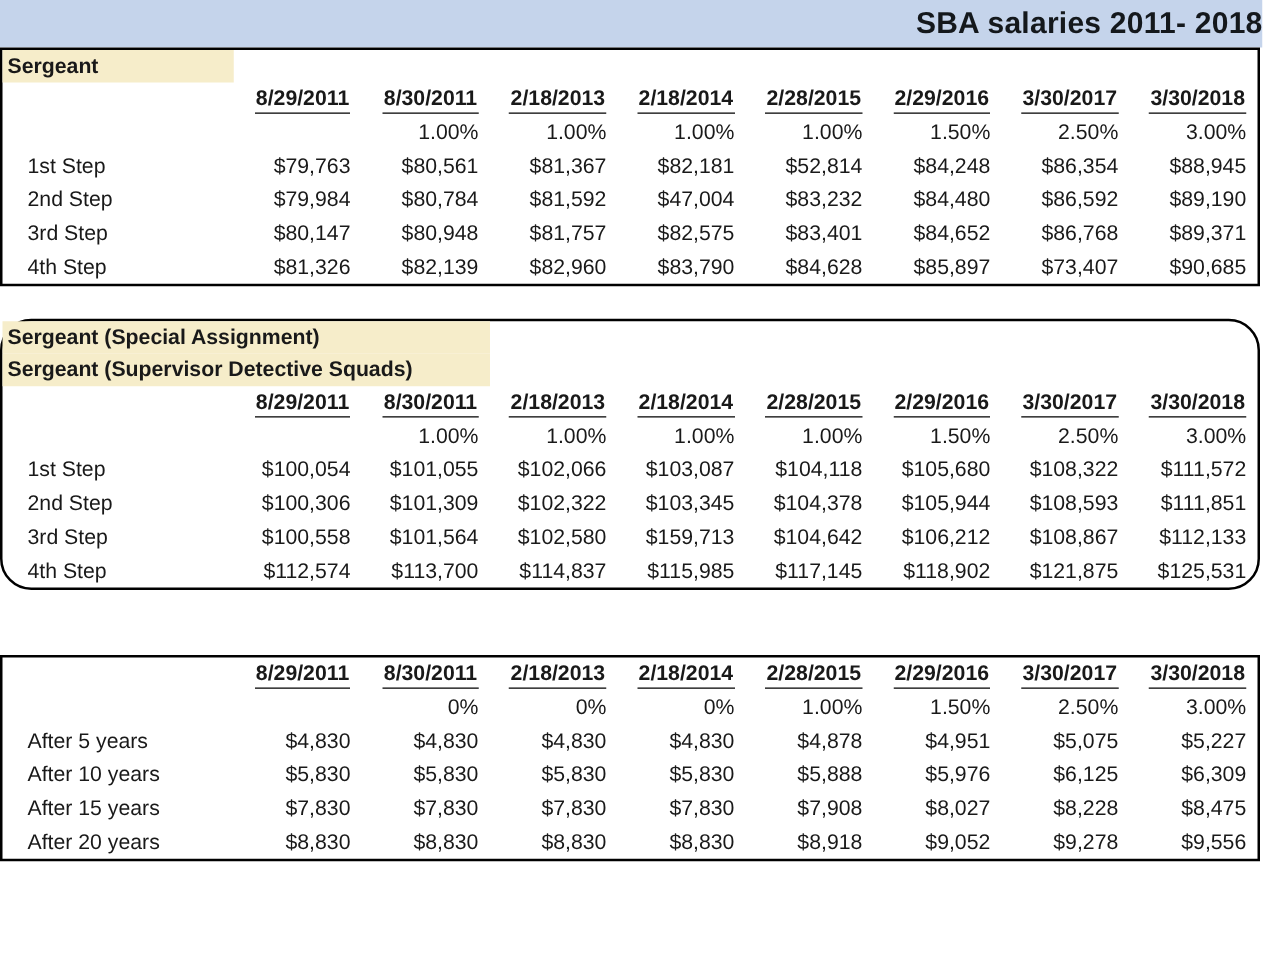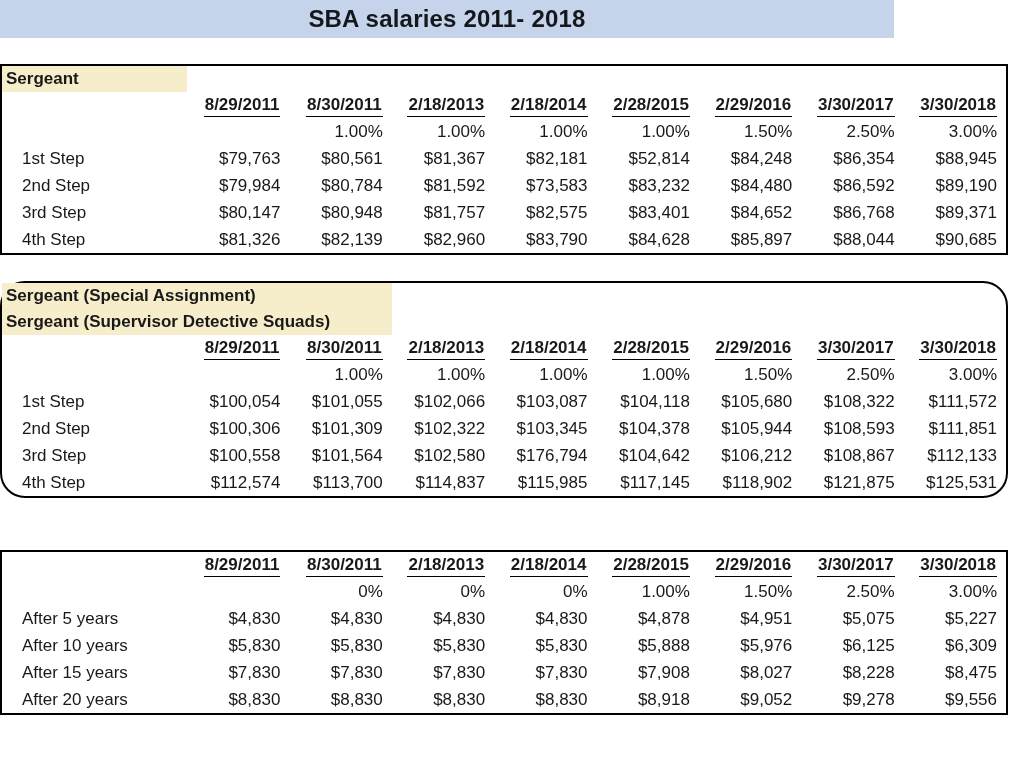--- a/index.html
+++ b/index.html
@@ -3,32 +3,32 @@
 <meta charset="utf-8">
 <style>
   * { box-sizing: border-box; }
   html, body { margin: 0; padding: 0; }
   body {
     width: 1010px; height: 768px; background: #ffffff;
     font-family: "Liberation Sans", sans-serif; color: #191919;
     overflow: hidden;
   }
   .banner {
-    width: 894px; height: 38px;
+    width: 1010px; height: 38px;
     background: var(--banner-bg, #c5d4eb);
-    text-align: center;
+    text-align: right;
   }
   .banner .title {
     margin: 0; line-height: 38px; font-size: 24px; font-weight: 700;
     color: #14181c; letter-spacing: 0.2px;
   }
   .section {
     width: 1008px; border: 2px solid #000000; background: #ffffff;
   }
-  .sec1 { margin-top: 26px; }
+  .sec1 { }
   .sec2 { margin-top: 26px; border-radius: 25px; }
   .sec3 { margin-top: 52px; }
   .row {
     display: grid;
     grid-template-columns: 185px repeat(8, 1fr);
     align-items: center;
   }
   .h26 { height: 26px; }
   .h27 { height: 27px; }
   .label-band {
@@ -95,21 +95,21 @@
     <div class="cell">$52,814</div>
     <div class="cell">$84,248</div>
     <div class="cell">$86,354</div>
     <div class="cell">$88,945</div>
   </div>
   <div class="row h27">
     <div class="rowlabel">2nd Step</div>
     <div class="cell">$79,984</div>
     <div class="cell">$80,784</div>
     <div class="cell">$81,592</div>
-    <div class="cell">$73,583</div>
+    <div class="cell">$47,004</div>
     <div class="cell">$83,232</div>
     <div class="cell">$84,480</div>
     <div class="cell">$86,592</div>
     <div class="cell">$89,190</div>
   </div>
   <div class="row h27">
     <div class="rowlabel">3rd Step</div>
     <div class="cell">$80,147</div>
     <div class="cell">$80,948</div>
     <div class="cell">$81,757</div>
@@ -120,21 +120,21 @@
     <div class="cell">$89,371</div>
   </div>
   <div class="row h27">
     <div class="rowlabel">4th Step</div>
     <div class="cell">$81,326</div>
     <div class="cell">$82,139</div>
     <div class="cell">$82,960</div>
     <div class="cell">$83,790</div>
     <div class="cell">$84,628</div>
     <div class="cell">$85,897</div>
-    <div class="cell">$88,044</div>
+    <div class="cell">$73,407</div>
     <div class="cell">$90,685</div>
   </div>
 </div>
 
 <div class="section sec2">
   <div class="row h26">
     <div class="label-band span3">Sergeant (Special Assignment)</div>
   </div>
   <div class="row h26">
     <div class="label-band span3">Sergeant (Supervisor Detective Squads)</div>
@@ -181,21 +181,21 @@
     <div class="cell">$104,378</div>
     <div class="cell">$105,944</div>
     <div class="cell">$108,593</div>
     <div class="cell">$111,851</div>
   </div>
   <div class="row h27">
     <div class="rowlabel">3rd Step</div>
     <div class="cell">$100,558</div>
     <div class="cell">$101,564</div>
     <div class="cell">$102,580</div>
-    <div class="cell">$176,794</div>
+    <div class="cell">$159,713</div>
     <div class="cell">$104,642</div>
     <div class="cell">$106,212</div>
     <div class="cell">$108,867</div>
     <div class="cell">$112,133</div>
   </div>
   <div class="row h27">
     <div class="rowlabel">4th Step</div>
     <div class="cell">$112,574</div>
     <div class="cell">$113,700</div>
     <div class="cell">$114,837</div>

